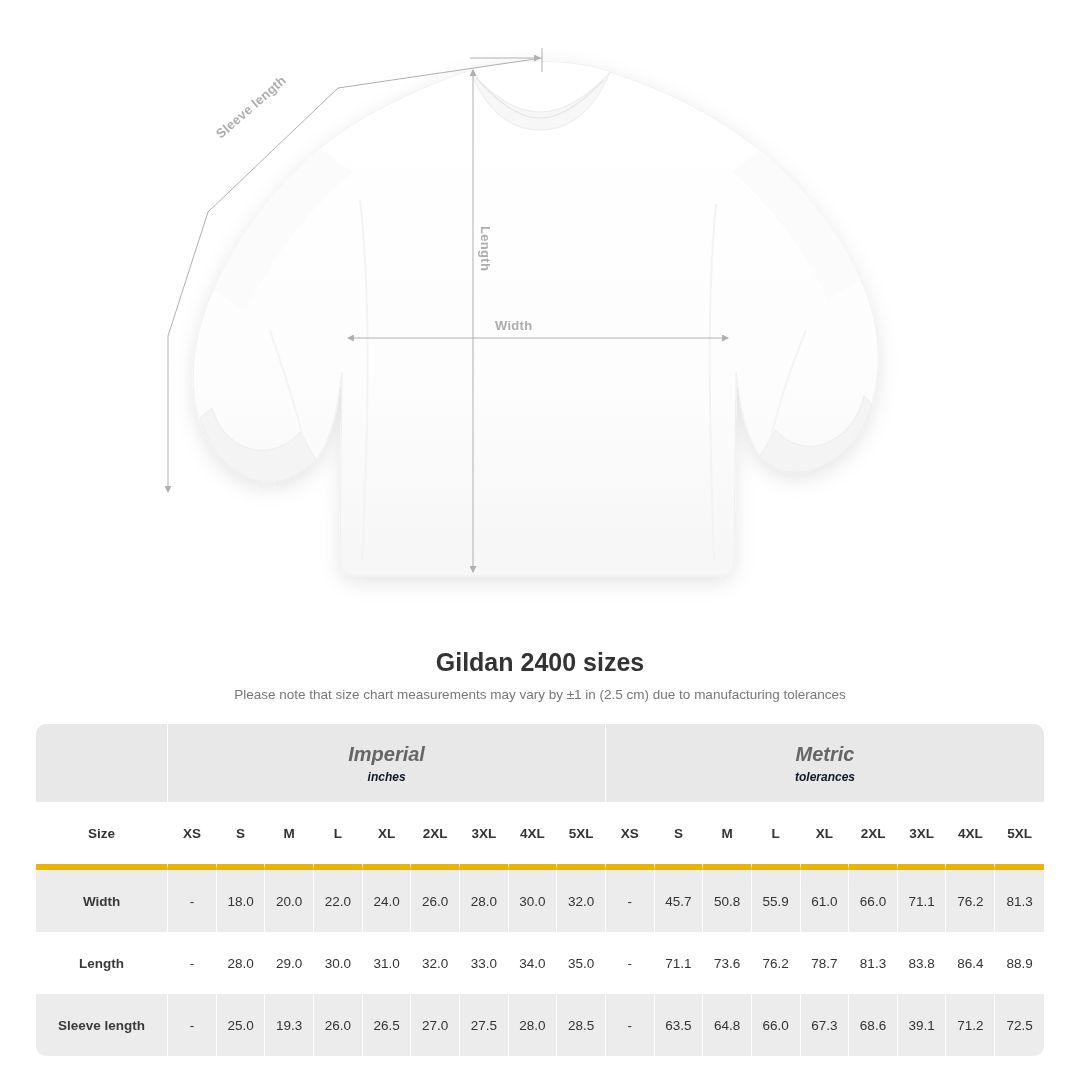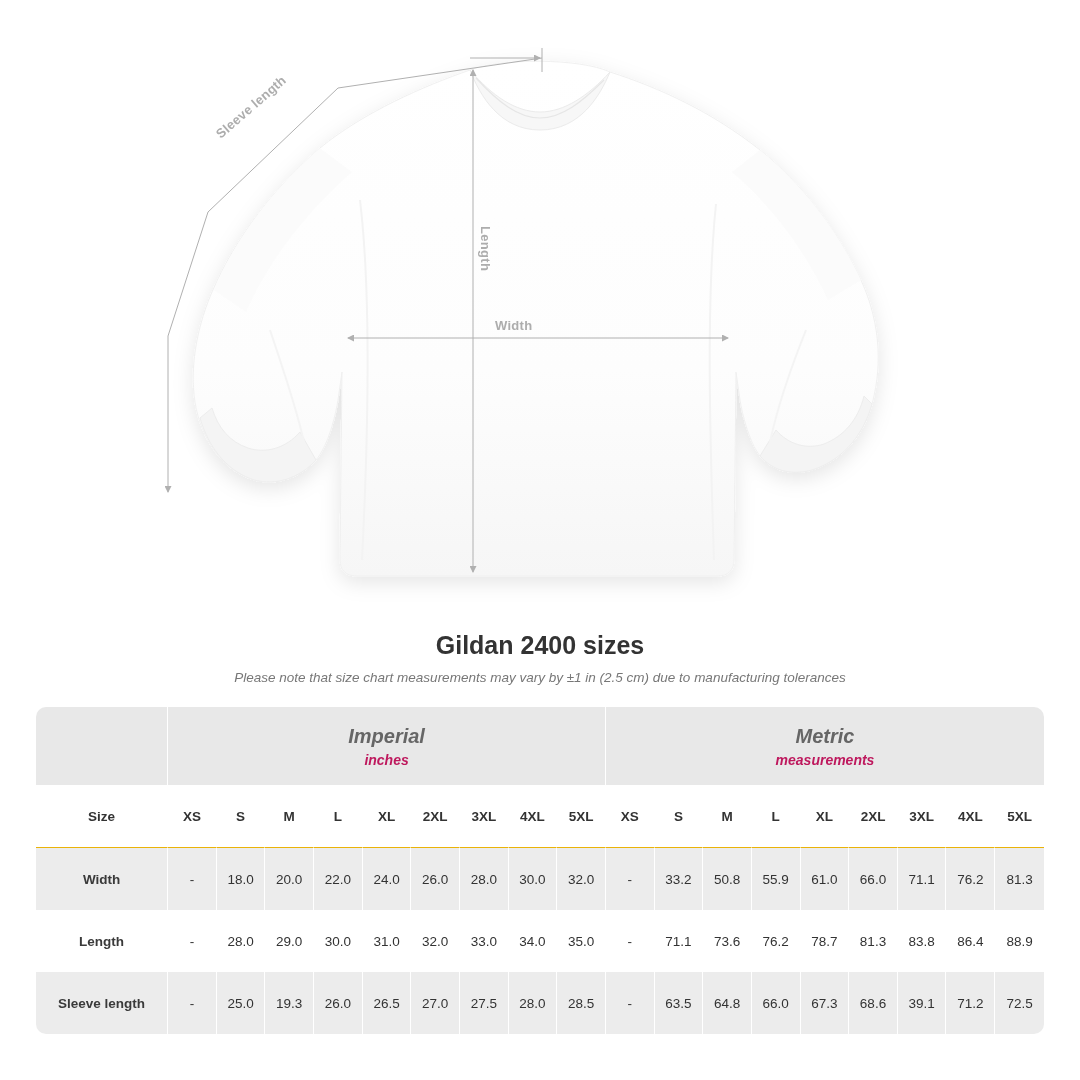--- a/index.html
+++ b/index.html
@@ -49,31 +49,30 @@
     text-orientation: mixed;
   }
   #label-width {
     left: 495px;
     top: 318px;
   }
 
   
   #title-block {
     text-align: center;
-    margin-top: 16px;
+    margin-top: 33px;
   }
   #chart-title {
     font-size: 25px;
     font-weight: bold;
     color: #333333;
     margin: 0 0 10px 0;
   }
   #chart-note {
     font-size: 13.5px;
-    font-style: italic;
     color: #777777;
     margin: 0;
   }
 
   
   #table-wrap {
     margin: 22px 36px 0 36px;
   }
   table {
     border-collapse: separate;
@@ -106,33 +105,33 @@
   }
   .sys-name {
     display: block;
     font-size: 20px;
     font-weight: bold;
     color: #666666;
     font-style: italic;
   }
   .sys-unit {
     display: block;
-    font-size: 14px;
-    color: #be185d;
+    font-size: 12px;
+    color: #0f172a;
     font-style: italic;
     margin-top: 4px;
   }
 
   
   .size-row th {
     background: #ffffff;
     font-weight: bold;
     color: #333333;
     font-size: 13.5px;
-    border-bottom: 1px solid #eab308;
+    border-bottom: 6px solid #eab308;
   }
   .size-row th.rowlabel {
     font-size: 13.5px;
   }
 
   
   tbody tr.shaded td { background: #ececec; }
   tbody tr.plain td { background: #ffffff; }
   tbody td { color: #333333; }
   tbody td.rowlabel {
@@ -258,21 +257,21 @@
     </colgroup>
     <thead>
       <tr class="sys-row">
         <th></th>
         <th colspan="9">
           <span class="sys-name">Imperial</span>
           <span class="sys-unit">inches</span>
         </th>
         <th colspan="9">
           <span class="sys-name">Metric</span>
-          <span class="sys-unit">measurements</span>
+          <span class="sys-unit">tolerances</span>
         </th>
       </tr>
       <tr class="size-row">
         <th class="rowlabel">Size</th>
         <th>XS</th>
         <th>S</th>
         <th>M</th>
         <th>L</th>
         <th>XL</th>
         <th>2XL</th>
@@ -296,21 +295,21 @@
         <td>-</td>
         <td>18.0</td>
         <td>20.0</td>
         <td>22.0</td>
         <td>24.0</td>
         <td>26.0</td>
         <td>28.0</td>
         <td>30.0</td>
         <td>32.0</td>
         <td>-</td>
-        <td>33.2</td>
+        <td>45.7</td>
         <td>50.8</td>
         <td>55.9</td>
         <td>61.0</td>
         <td>66.0</td>
         <td>71.1</td>
         <td>76.2</td>
         <td>81.3</td>
       </tr>
       <tr class="plain">
         <td class="rowlabel">Length</td>

